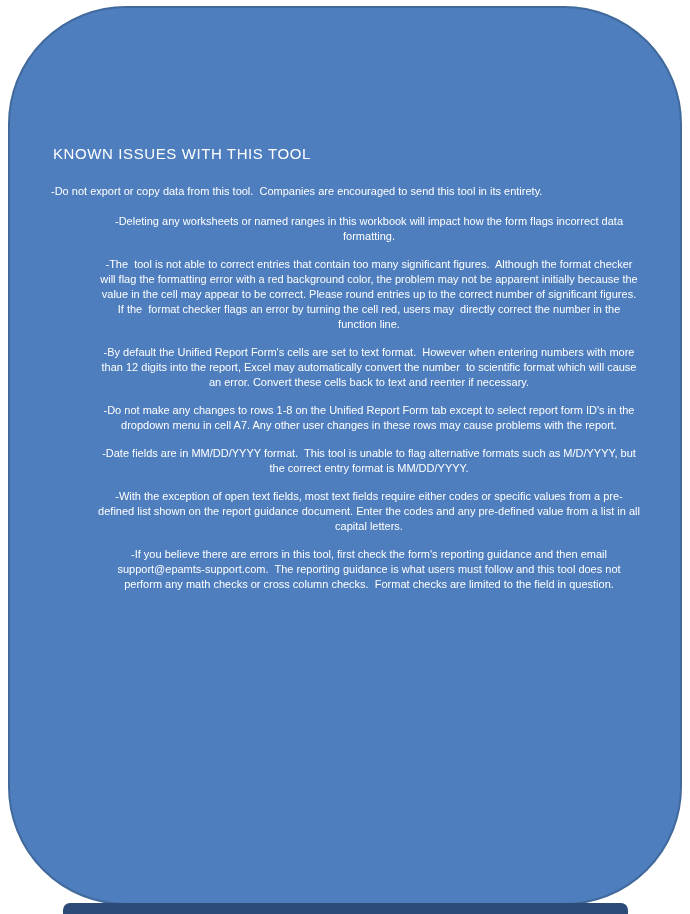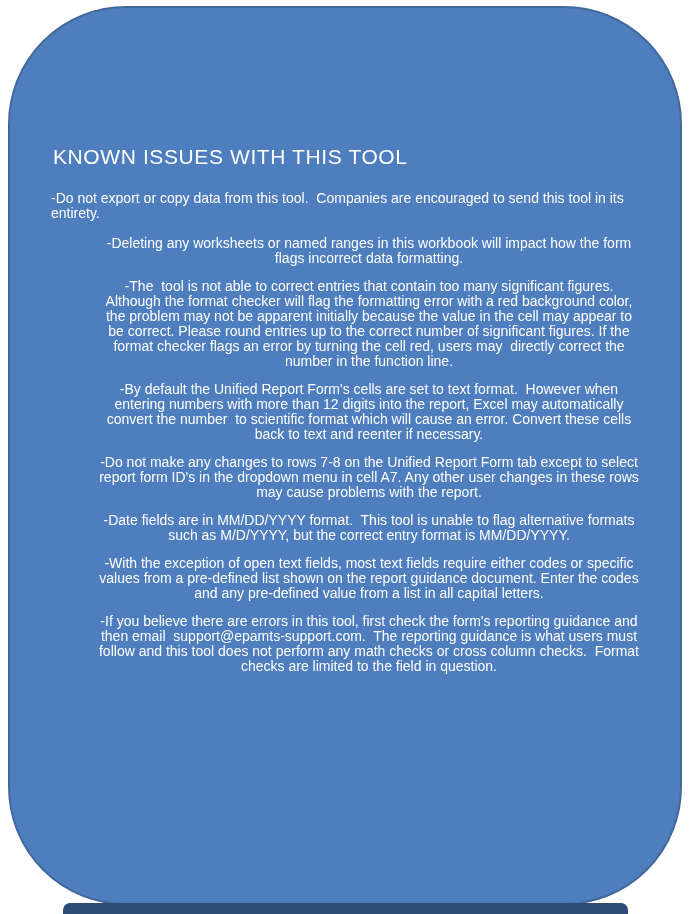--- a/index.html
+++ b/index.html
@@ -16,28 +16,28 @@
     position:absolute;
     left:8px; top:6px;
     width:674px; height:899px;
     background:var(--panel-fill);
     border:2px solid var(--panel-border);
     border-radius:118px;
     color:var(--text-color);
     padding:137px 40px 40px 37px;
   }
   .panel h1{
-    font-size:21px;
+    font-size:15px;
     font-weight:400;
     letter-spacing:0.6px;
     margin-left:6px;
     margin-bottom:22px;
   }
   .panel p{
-    font-size:14px;
+    font-size:11px;
     line-height:15px;
     white-space:pre-wrap;
     margin-bottom:13px;
   }
   .panel p.intro{
     margin-left:4px;
     margin-bottom:15px;
   }
   .panel p.issue{
     margin-left:51px;
@@ -56,19 +56,19 @@
 </head>
 <body>
 
 <div class="page">
   <div class="panel">
     <h1>KNOWN ISSUES WITH THIS TOOL</h1>
     <p class="intro">-Do not export or copy data from this tool.  Companies are encouraged to send this tool in its entirety.</p>
     <p class="issue">-Deleting any worksheets or named ranges in this workbook will impact how the form flags incorrect data formatting.</p>
     <p class="issue">-The  tool is not able to correct entries that contain too many significant figures.  Although the format checker will flag the formatting error with a red background color, the problem may not be apparent initially because the value in the cell may appear to be correct. Please round entries up to the correct number of significant figures. If the  format checker flags an error by turning the cell red, users may  directly correct the number in the function line.</p>
     <p class="issue">-By default the Unified Report Form's cells are set to text format.  However when entering numbers with more than 12 digits into the report, Excel may automatically convert the number  to scientific format which will cause an error. Convert these cells back to text and reenter if necessary.</p>
-    <p class="issue">-Do not make any changes to rows 7-8 on the Unified Report Form tab except to select report form ID's in the dropdown menu in cell A7. Any other user changes in these rows may cause problems with the report.</p>
+    <p class="issue">-Do not make any changes to rows 1-8 on the Unified Report Form tab except to select report form ID's in the dropdown menu in cell A7. Any other user changes in these rows may cause problems with the report.</p>
     <p class="issue">-Date fields are in MM/DD/YYYY format.  This tool is unable to flag alternative formats such as M/D/YYYY, but the correct entry format is MM/DD/YYYY.</p>
     <p class="issue">-With the exception of open text fields, most text fields require either codes or specific values from a pre-defined list shown on the report guidance document. Enter the codes and any pre-defined value from a list in all capital letters.</p>
     <p class="issue">-If you believe there are errors in this tool, first check the form's reporting guidance and then email  support@epamts-support.com.  The reporting guidance is what users must follow and this tool does not perform any math checks or cross column checks.  Format checks are limited to the field in question.</p>
   </div>
   <div class="bottom-strip"></div>
 </div>
 
 </body></html>

